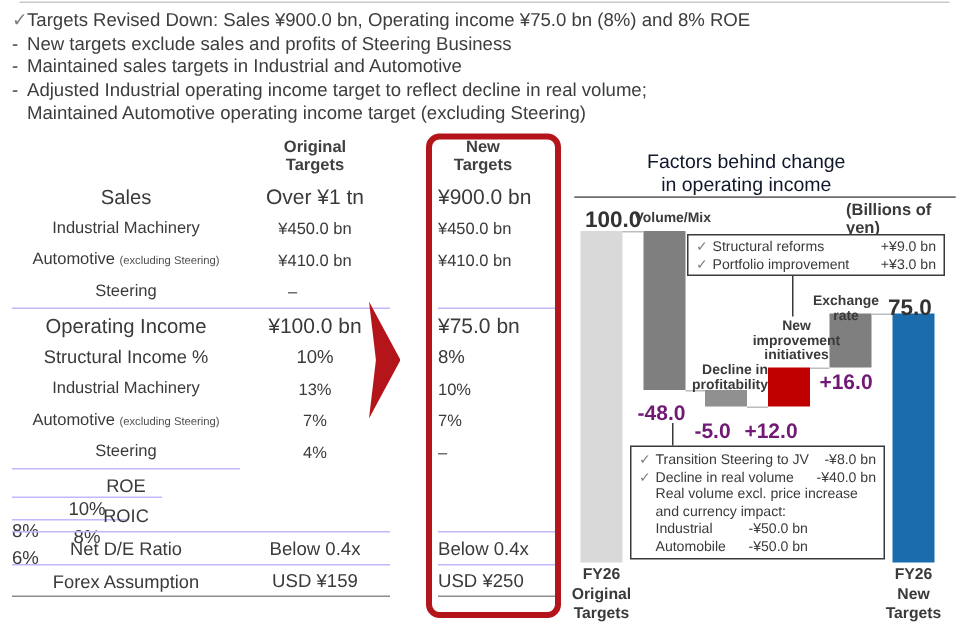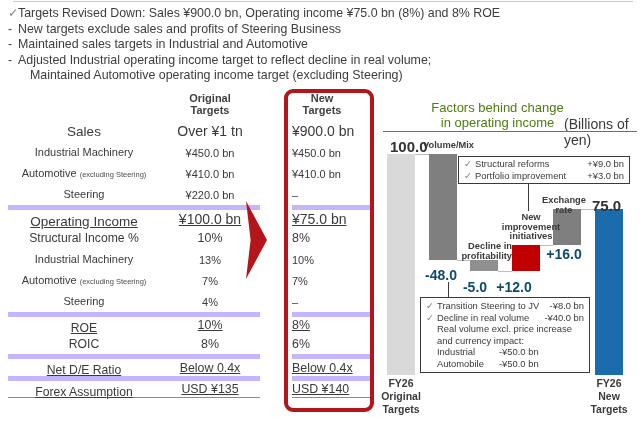--- a/index.html
+++ b/index.html
@@ -8,57 +8,57 @@
     position:relative; width:640px; height:425px; background:#ffffff;
     font-family:"Liberation Sans", sans-serif; color:#3a3a3a; overflow:hidden;
   }
   .topline { position:absolute; left:13px; top:1px; width:620px; height:1px; background:#c9c9c9; }
 
   
   .intro { position:absolute; left:8px; top:6px; width:620px; font-size:12.4px; line-height:15.6px; color:#3d3d3d; }
   .intro .ln { display:flex; }
   .intro .mark { width:10px; flex:0 0 10px; color:#7f7f7f; }
   .intro .dashmark { width:10px; flex:0 0 10px; color:#3d3d3d; }
-  .intro .indent { margin-left:22px; }
+  .intro .indent { margin-left:10px; }
 
   
   .tbl { position:absolute; left:8px; top:88px; width:372px; }
   .row { display:flex; }
   .cell { display:flex; align-items:center; height:100%; }
   .c-lbl { width:152px; justify-content:center; gap:3px; align-items:baseline; padding-top:4px; }
   .c-orig { width:100px; justify-content:center; }
   .c-gap { width:32px; }
   .c-neu { width:78px; }
   .row.hdr { height:32px; font-weight:bold; font-size:11px; line-height:12.5px; text-align:center; color:#404040; }
   .row.hdr .c-orig, .row.hdr .c-neu { align-items:center; }
   .row.hdr .hdrtxt { width:60px; }
   .row.big { height:22px; } .row.big .lbl-text { font-size:13.5px; } .row.big .val { font-size:14px; }
   .row.mid { height:22px; } .row.mid .lbl-text { font-size:12.2px; } .row.mid .val { font-size:12.4px; }
-  .row.mid21 { height:21px; } .row.mid21 .lbl-text { font-size:12.2px; } .row.mid21 .val { font-size:12.4px; }
+  .row.mid21 { height:21px;flex-direction:column; } .row.mid21 .lbl-text { font-size:12.2px; } .row.mid21 .val { font-size:12.4px; }
   .row.sub { height:21px; } .row.sub .lbl-text { font-size:11px; } .row.sub .val { font-size:11px; }
   .subnote { font-size:7.5px; color:#4d4d4d; }
-  .bt > .c-lbl, .bt > .c-orig, .bt > .c-neu { border-top:5px solid #c4b5fd;text-decoration:underline; }
+  .bt > .c-lbl, .bt > .c-orig, .bt > .c-neu { border-top:1px solid #c4b5fd; }
   .bb > .c-lbl, .bb > .c-orig, .bb > .c-neu { border-bottom:1px solid #8c8c8c; }
   .bt > .c-gap, .bb > .c-gap { border:none; }
 
   .redbox { position:absolute; left:284px; top:89px; width:90px; height:323px;
             border:4px solid #b4151b; border-radius:9px; }
   .redarrow { position:absolute; left:246px; top:201px; width:21px; height:78px; background:#b4151b;
               clip-path:polygon(0 0, 100% 50%, 0 100%, 22% 50%); }
 
   
   .ctitle { position:absolute; left:405px; top:100px; width:185px; text-align:center;
-            font-size:13px; line-height:15px; color:#4d7c0f; }
-  .cunit { position:absolute; left:564px; top:116px; font-size:14px; color:#3a3a3a; }
+            font-size:13px; line-height:15px; color:#0f172a; }
+  .cunit { position:absolute; left:564px; top:134px; font-size:11px; color:#3a3a3a;font-weight:bold; }
   .cunderline { position:absolute; left:383px; top:131px; width:254px; height:1px; background:#6e6e6e; }
 
   .bar { position:absolute; }
   .conn { position:absolute; height:1px; background:#bdbdbd; }
   .wf-big { position:absolute; font-size:15px; font-weight:bold; color:#333; }
-  .wf-val { position:absolute; font-size:14px; font-weight:bold; color:#0c4a6e; text-align:center; }
+  .wf-val { position:absolute; font-size:14px; font-weight:bold; color:#701a75; text-align:center; }
   .wf-lab { position:absolute; font-size:9.3px; font-weight:bold; line-height:9.6px; color:#3a3a3a; text-align:center; }
   .axis-lab { position:absolute; font-size:10.5px; font-weight:bold; line-height:13px; color:#3a3a3a; text-align:center; }
 
   .annbox { position:absolute; border:1px solid #3a3a3a; background:#fff; font-size:9.4px; line-height:11.6px; color:#3a3a3a; }
   .annrow { display:flex; align-items:baseline; }
   .annrow .chk { flex:0 0 11px; color:#7f7f7f; }
   .annrow .alab { flex:1; }
   .annrow .aval { text-align:right; }
   .annrow .ind { margin-left:11px; }
   .annrow .fixedlab { width:62px; margin-left:11px; }
@@ -138,23 +138,20 @@
         </div>
       <div class="cell c-gap"></div>
       <div class="cell c-neu">
           <span class="val">¥410.0 bn</span>
         </div>
     </div>
     <div class="row sub">
       <div class="cell c-lbl">
           <span class="lbl-text">Steering</span>
         </div>
-      <div class="cell c-orig">
-          <span class="val">¥220.0 bn</span>
-        </div>
       <div class="cell c-gap"></div>
       <div class="cell c-neu">
           <span class="val">–</span>
         </div>
     </div>
     <div class="row big bt">
       <div class="cell c-lbl">
           <span class="lbl-text">Operating Income</span>
         </div>
       <div class="cell c-orig">
@@ -248,25 +245,25 @@
       <div class="cell c-gap"></div>
       <div class="cell c-neu">
           <span class="val">Below 0.4x</span>
         </div>
     </div>
     <div class="row mid bt bb">
       <div class="cell c-lbl">
           <span class="lbl-text">Forex Assumption</span>
         </div>
       <div class="cell c-orig">
-          <span class="val">USD ¥135</span>
-        </div>
-      <div class="cell c-gap"></div>
-      <div class="cell c-neu">
-          <span class="val">USD ¥140</span>
+          <span class="val">USD ¥159</span>
+        </div>
+      <div class="cell c-gap"></div>
+      <div class="cell c-neu">
+          <span class="val">USD ¥250</span>
         </div>
     </div>
   </div>
 
   <div class="redbox"></div>
   <div class="redarrow"></div>
 
   <div>
     <div class="ctitle">
       <div>Factors behind change</div>

